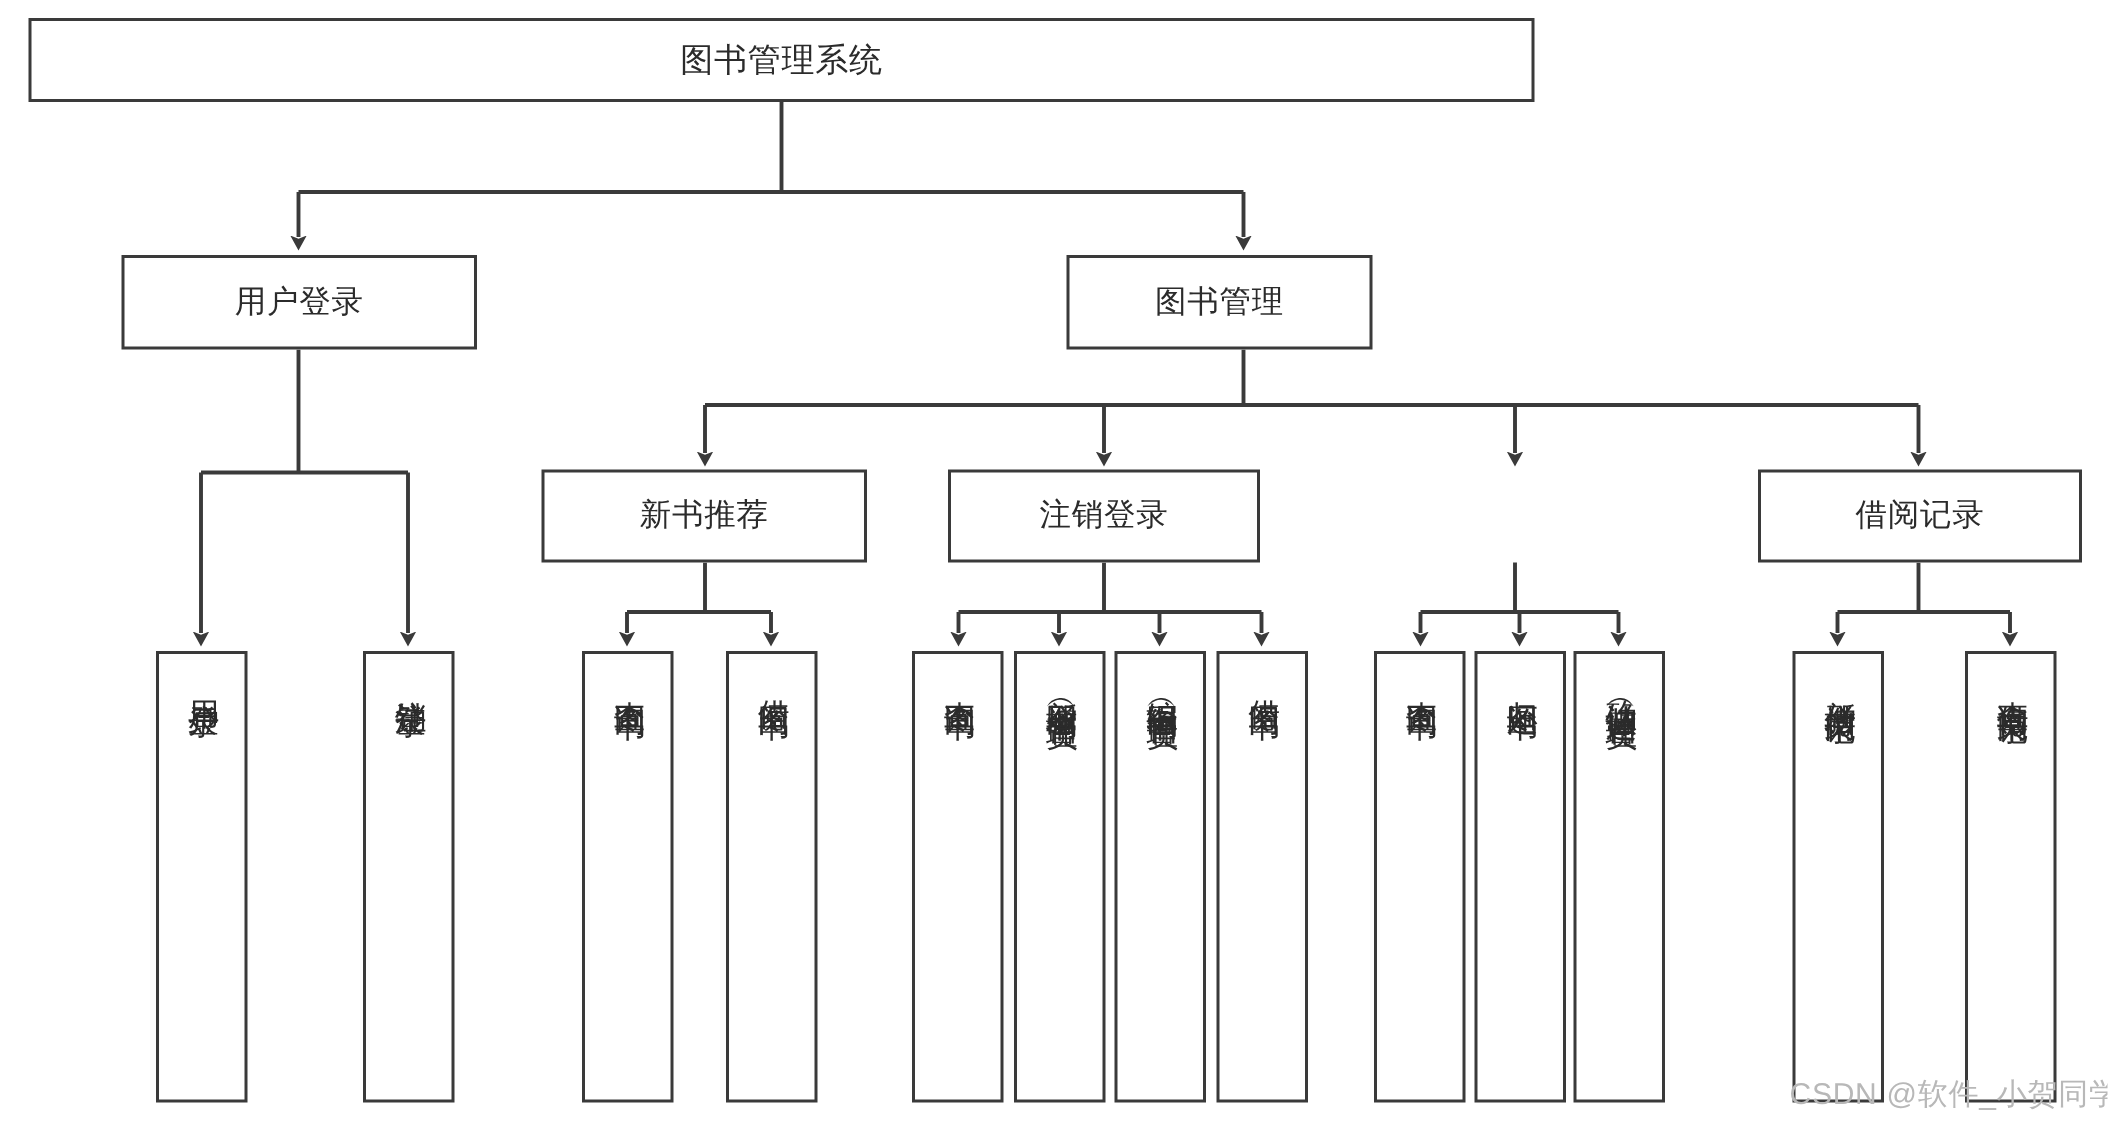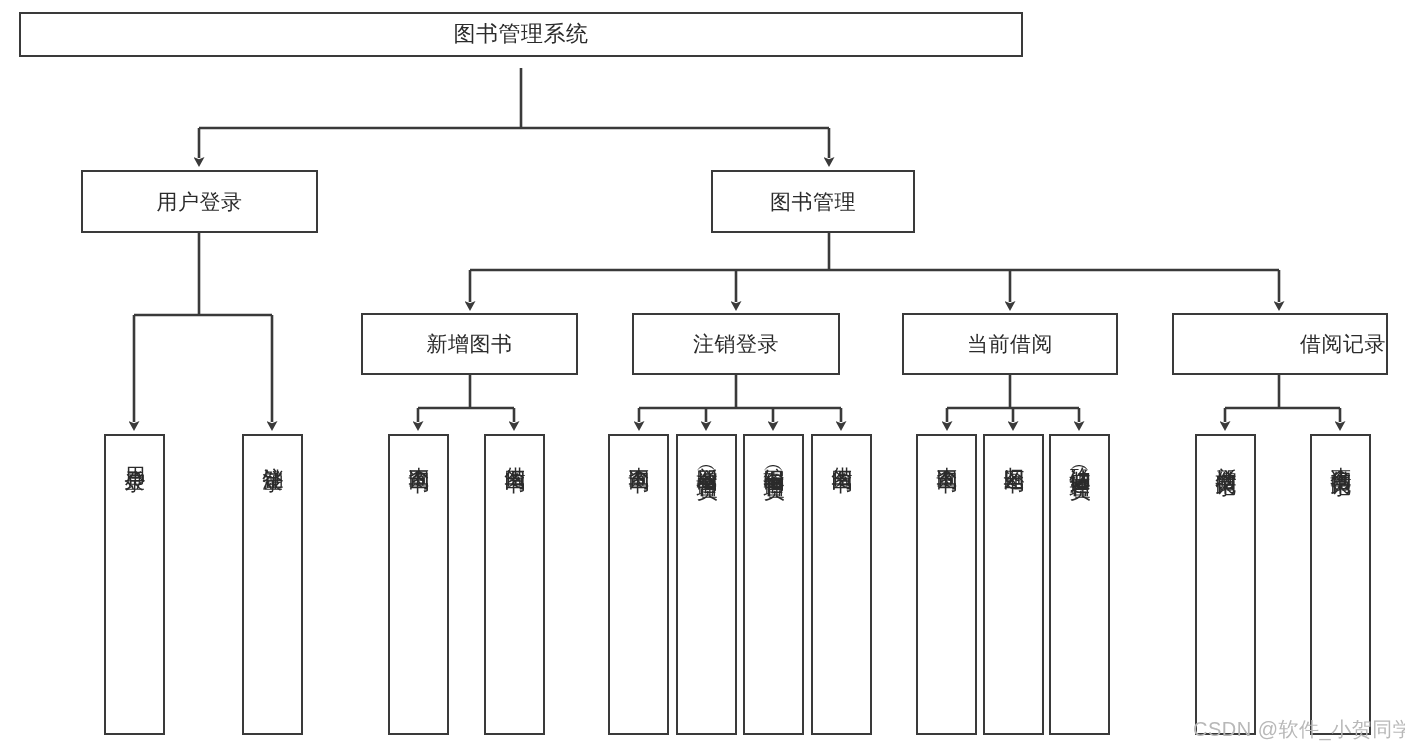--- a/index.html
+++ b/index.html
@@ -123,41 +123,38 @@
       <path d="M1013,408 L1013,422" marker-end="url(#arrow)"></path>
       <path d="M1079,408 L1079,422" marker-end="url(#arrow)"></path>
 
       <path d="M1279,375 L1279,408"></path>
       <path d="M1225,408 L1340,408"></path>
       <path d="M1225,408 L1225,422" marker-end="url(#arrow)"></path>
       <path d="M1340,408 L1340,422" marker-end="url(#arrow)"></path>
     </g>
   </svg>
 
-  <div class="node horiz root" style="left:19px; top:12px; width:1004px; height:45px;">
+  <div class="node horiz root" style="left:19px; top:12px; width:1004px; height:56px;">
     <span class="label">图书管理系统</span>
   </div>
 
   <div class="node horiz" style="left:81px; top:170px; width:237px; height:63px;">
     <span class="label">用户登录</span>
   </div>
   <div class="node horiz" style="left:711px; top:170px; width:204px; height:63px;">
     <span class="label">图书管理</span>
   </div>
 
   <div class="node horiz" style="left:361px; top:313px; width:217px; height:62px;">
-    <span class="label">新增图书</span>
+    <span class="label">新书推荐</span>
   </div>
   <div class="node horiz" style="left:632px; top:313px; width:208px; height:62px;">
     <span class="label">注销登录</span>
   </div>
-  <div class="node horiz" style="left:902px; top:313px; width:216px; height:62px;">
-    <span class="label">当前借阅</span>
-  </div>
-  <div class="node horiz" style="left:1172px; top:313px; width:216px; height:62px;justify-content:flex-end;">
+  <div class="node horiz" style="left:1172px; top:313px; width:216px; height:62px;">
     <span class="label">借阅记录</span>
   </div>
 
   <div class="node vert" style="left:104px; top:434px; width:61px; height:301px;">
     <span class="label">用户登录</span>
   </div>
   <div class="node vert" style="left:242px; top:434px; width:61px; height:301px;">
     <span class="label">注销登录</span>
   </div>
 

